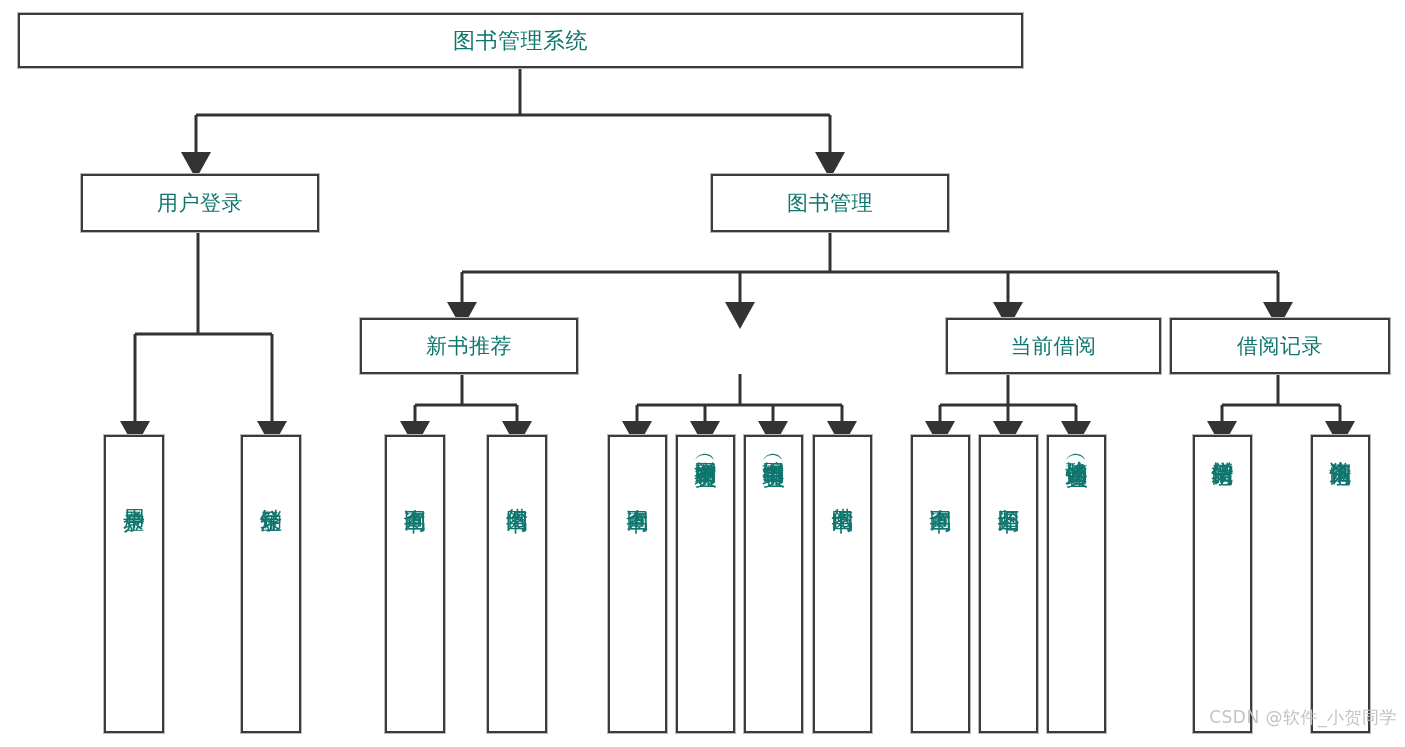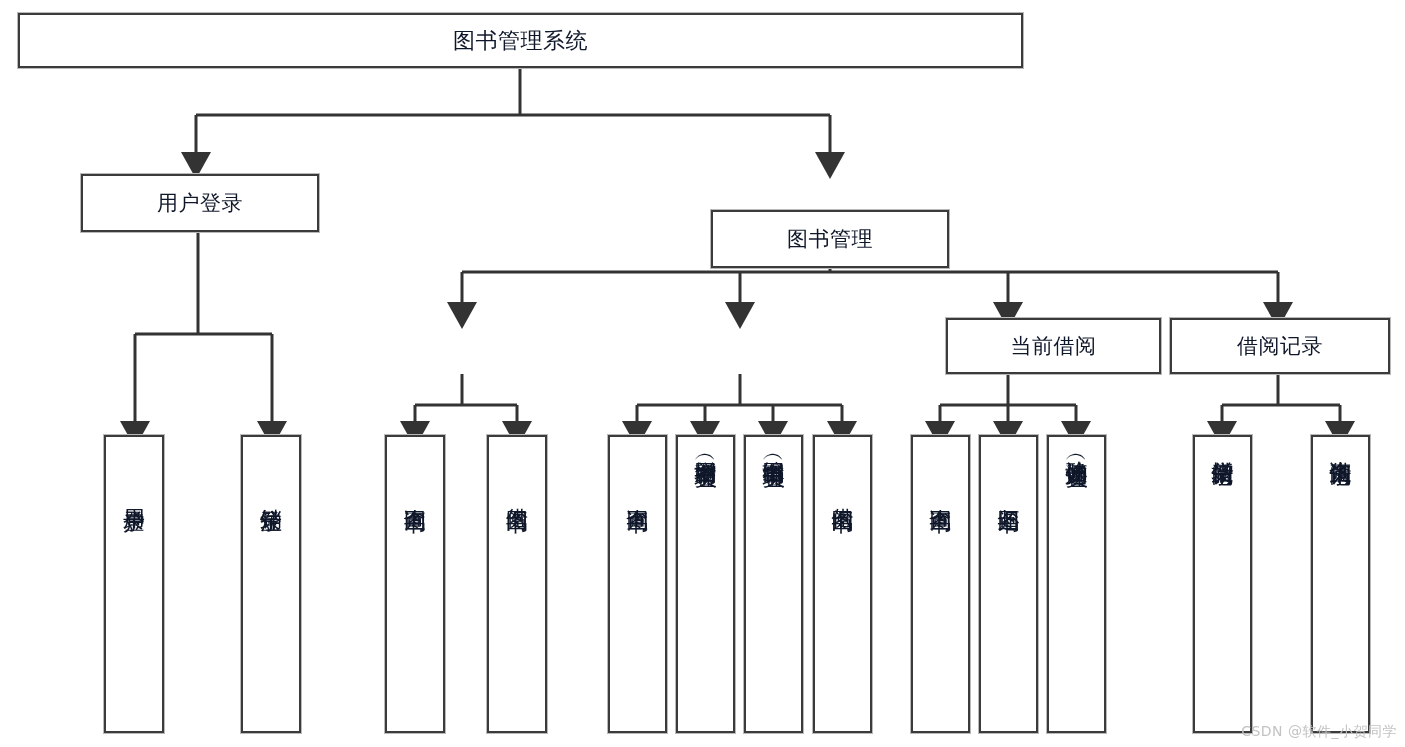--- a/index.html
+++ b/index.html
@@ -30,21 +30,21 @@
   
   .node {
     position: absolute;
     box-sizing: border-box;
     background: #ffffff;
     border: 2px solid #3b3b3b;
     box-shadow: 0 0 0 1px #b9b9b9;
     display: flex;
     align-items: center;
     justify-content: center;
-    color: #0f172a;
+    color: #0f766e;
     z-index: 2;
   }
   .node .label {
     display: block;
     text-align: center;
     line-height: 1.18;
     letter-spacing: 0.5px;
   }
   
   .node.h .label {
@@ -65,22 +65,22 @@
     line-height: 1.08;
     letter-spacing: 1px;
     white-space: nowrap;
   }
   .node.v.mid .label { margin-top: 52px; }
   .node.v.tall .label { margin-top: 4px; }
   
   #watermark {
     position: absolute;
     right: 8px;
-    bottom: 6px;
-    font-size: 14px;
+    bottom: 18px;
+    font-size: 17px;
     color: #c3c3c3;
     letter-spacing: 0.5px;
     white-space: nowrap;
     z-index: 3;
     font-family: "DejaVu Sans", "Liberation Sans", sans-serif;
   }
 </style>
 </head>
 <body>
 
@@ -137,24 +137,27 @@
     </g>
   </svg>
 
   <div class="node h root" style="left:18px; top:13px; width:1005px; height:55px;">
     <span class="label">图书管理系统</span>
   </div>
 
   <div class="node h" style="left:81px; top:174px; width:238px; height:58px;">
     <span class="label">用户登录</span>
   </div>
-  <div class="node h" style="left:711px; top:174px; width:238px; height:58px;margin-top:36px;">
+  <div class="node h" style="left:711px; top:174px; width:238px; height:58px;">
     <span class="label">图书管理</span>
   </div>
 
+  <div class="node h" style="left:360px; top:318px; width:218px; height:56px;">
+    <span class="label">新书推荐</span>
+  </div>
   <div class="node h" style="left:946px; top:318px; width:215px; height:56px;">
     <span class="label">当前借阅</span>
   </div>
   <div class="node h" style="left:1170px; top:318px; width:220px; height:56px;">
     <span class="label">借阅记录</span>
   </div>
 
   <div class="node v mid" style="left:104px; top:435px; width:60px; height:298px;">
     <span class="label">用户登录</span>
   </div>

